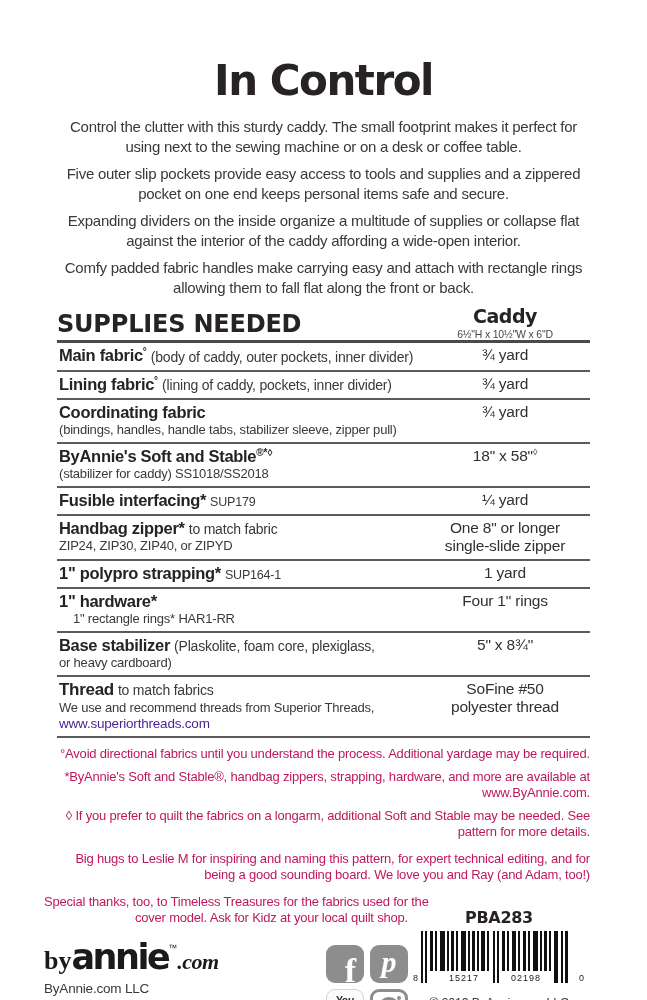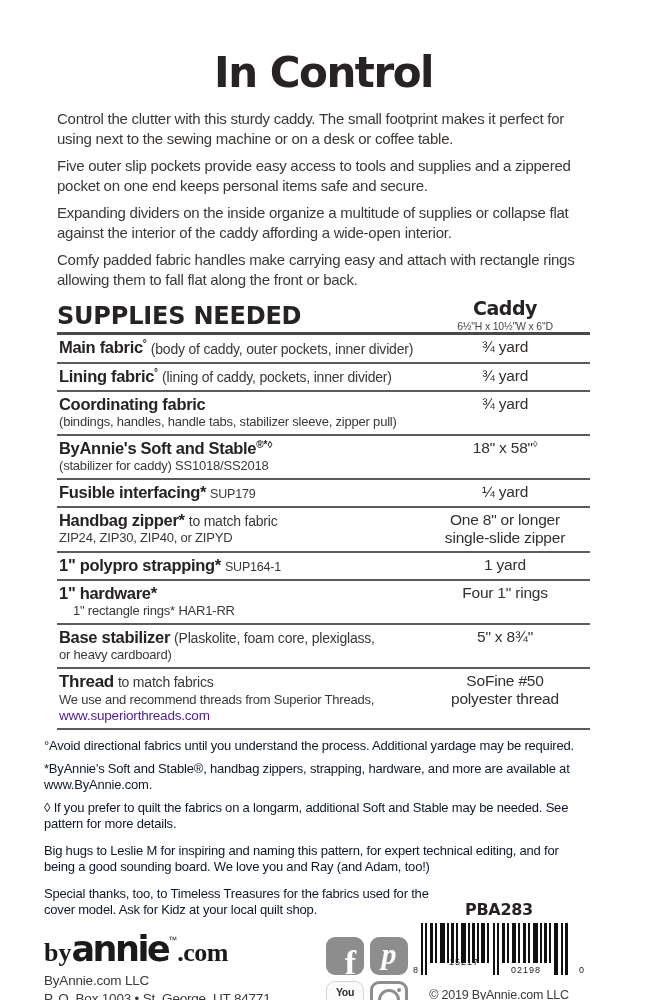--- a/index.html
+++ b/index.html
@@ -1,26 +1,26 @@
 <!DOCTYPE html>
 <html><head>
 <meta charset="utf-8">
 <style>
   html,body{margin:0;padding:0;background:#fff;}
   body{width:647px;height:1000px;overflow:hidden;
        font-family:"Liberation Sans",sans-serif;color:#3a3734;}
   .page{position:relative;width:647px;height:803px;background:#fff;box-sizing:border-box;
-        padding:4px 57px;}
+        padding:12px 57px;}
   
   .title{font-family:"DejaVu Sans",sans-serif;font-weight:bold;font-size:42px;
          letter-spacing:-1.5px;color:#262322;text-align:center;margin:0;padding-top:46px;line-height:1.1;}
   
   .intro{margin-top:13px;}
   .intro p{margin:0 0 8px 0;font-size:15px;line-height:19.5px;color:#3b3835;letter-spacing:-0.25px;}
-  .intro p span{display:block;white-space:nowrap;}
+  .intro p span{display:block;white-space:nowrap;text-align:center;}
   
   .sup-head{display:flex;align-items:flex-end;margin-top:4px;}
   .sup-head .sh-left{flex:1;font-family:"DejaVu Sans",sans-serif;font-weight:bold;
         font-size:24px;color:#262322;letter-spacing:-0.2px;padding-bottom:2px;}
   .sup-head .sh-right{width:170px;text-align:center;}
   .sup-head .caddy{font-family:"DejaVu Sans",sans-serif;font-weight:bold;font-size:19px;color:#262322;letter-spacing:-0.5px;}
   .sup-head .dims{font-size:10.5px;color:#4a4745;margin-top:1px;letter-spacing:-0.2px;}
   
   .table{border-top:3px solid #4c4a48;}
   .row{display:flex;align-items:flex-start;border-bottom:2px solid #5d5b59;padding:3px 0 4px 0;}
@@ -32,33 +32,33 @@
   .sup{font-size:10px;vertical-align:super;font-weight:bold;color:#262322;}
   .dt{font-size:14px;color:#3b3835;letter-spacing:-0.2px;margin-left:4px;}
   .dt-sm{font-size:12.5px;}
   .l2{font-size:13px;line-height:16px;color:#3b3835;letter-spacing:-0.2px;}
   .l2-ind{padding-left:14px;}
   .l3{font-size:13.5px;line-height:16px;color:#4c1d95;letter-spacing:-0.2px;}
   .v2{display:block;}
   .vsup{font-size:9px;vertical-align:super;}
   
   .footnotes{margin-top:8px;margin-left:-13px;}
-  .footnotes p, .thanks p{margin:0 0 6px 0;font-size:13px;line-height:16.5px;color:#0f172a;letter-spacing:-0.2px;}
+  .footnotes p, .thanks p{margin:0 0 6px 0;font-size:13px;line-height:16.5px;color:#be185d;letter-spacing:-0.2px;text-align:right;}
   .footnotes p span, .thanks p span{display:block;white-space:nowrap;}
   .thanks{margin-left:-13px;margin-top:10px;}
   
   .bottom{display:flex;margin-top:10px;}
   .bottom-left{flex:1;min-width:0;}
   .pub-row{display:flex;margin-top:10px;margin-left:-13px;}
   .pub-info{width:305px;}
   .logo{white-space:nowrap;color:#1a1a1a;}
   .logo .by{font-family:"Liberation Serif",serif;font-weight:bold;font-size:26px;}
   .logo .annie{font-family:"DejaVu Sans",sans-serif;font-weight:bold;font-size:35px;letter-spacing:-2.5px;}
   .logo .tm{font-size:9px;vertical-align:18px;}
-  .logo .com{font-family:"Liberation Serif",serif;font-weight:bold;font-size:26px;letter-spacing:-0.5px;}
+  .logo .com{font-family:"Liberation Serif",serif;font-weight:bold;font-size:22px;letter-spacing:-0.5px;font-style:italic;}
   .pub-lines{font-size:13.5px;line-height:18.5px;color:#3b3835;letter-spacing:-0.2px;margin-top:3px;}
   .social{display:grid;grid-template-columns:38px 38px;grid-auto-rows:38px;gap:6px;margin-left:12px;margin-top:8px;}
   .tile{border-radius:9px;position:relative;overflow:hidden;}
   .tile-fb,.tile-pin{background:#8d8d8d;}
   .tile-fb .glyph{position:absolute;right:8px;bottom:-7px;color:#fff;
       font-family:"Liberation Serif",serif;font-weight:bold;font-size:34px;}
   .tile-pin .glyph{position:absolute;left:50%;top:50%;transform:translate(-50%,-56%);
       color:#fff;font-family:"Liberation Serif",serif;font-style:italic;font-weight:bold;font-size:30px;}
   .tile-yt{background:#fbfbfb;border:1px solid #d4d4d4;box-sizing:border-box;text-align:center;}
   .tile-yt .you{display:block;font-weight:bold;font-size:10.5px;color:#2c2c2c;margin-top:4px;letter-spacing:-0.3px;}
@@ -69,21 +69,21 @@
       width:16px;height:16px;border:3px solid #8d8d8d;border-radius:50%;}
   .tile-ig .dot{position:absolute;right:4px;top:4px;width:4px;height:4px;background:#8d8d8d;border-radius:50%;}
   
   .bottom-right{width:182px;margin-top:14px;}
   .pcode{font-family:"DejaVu Sans",sans-serif;font-weight:bold;font-size:16px;color:#262322;
       text-align:center;letter-spacing:-0.3px;}
   .barcode{position:relative;width:168px;height:58px;margin:4px auto 0;}
   .barcode svg{display:block;}
   .bc-digit{position:absolute;font-size:9px;color:#1c1c1c;letter-spacing:1px;}
   .bc-lead{left:-2px;bottom:6px;}
-  .bc-g1{left:34px;bottom:14px;}
+  .bc-g1{left:34px;bottom:6px;}
   .bc-g2{left:96px;bottom:6px;}
   .bc-trail{right:-2px;bottom:6px;}
   .copyright{margin-top:6px;text-align:center;font-size:12.5px;line-height:16.5px;color:#3b3835;letter-spacing:-0.2px;}
   .copyright span{display:block;}
 </style>
 </head>
 <body>
 
 <div class="page">
 

